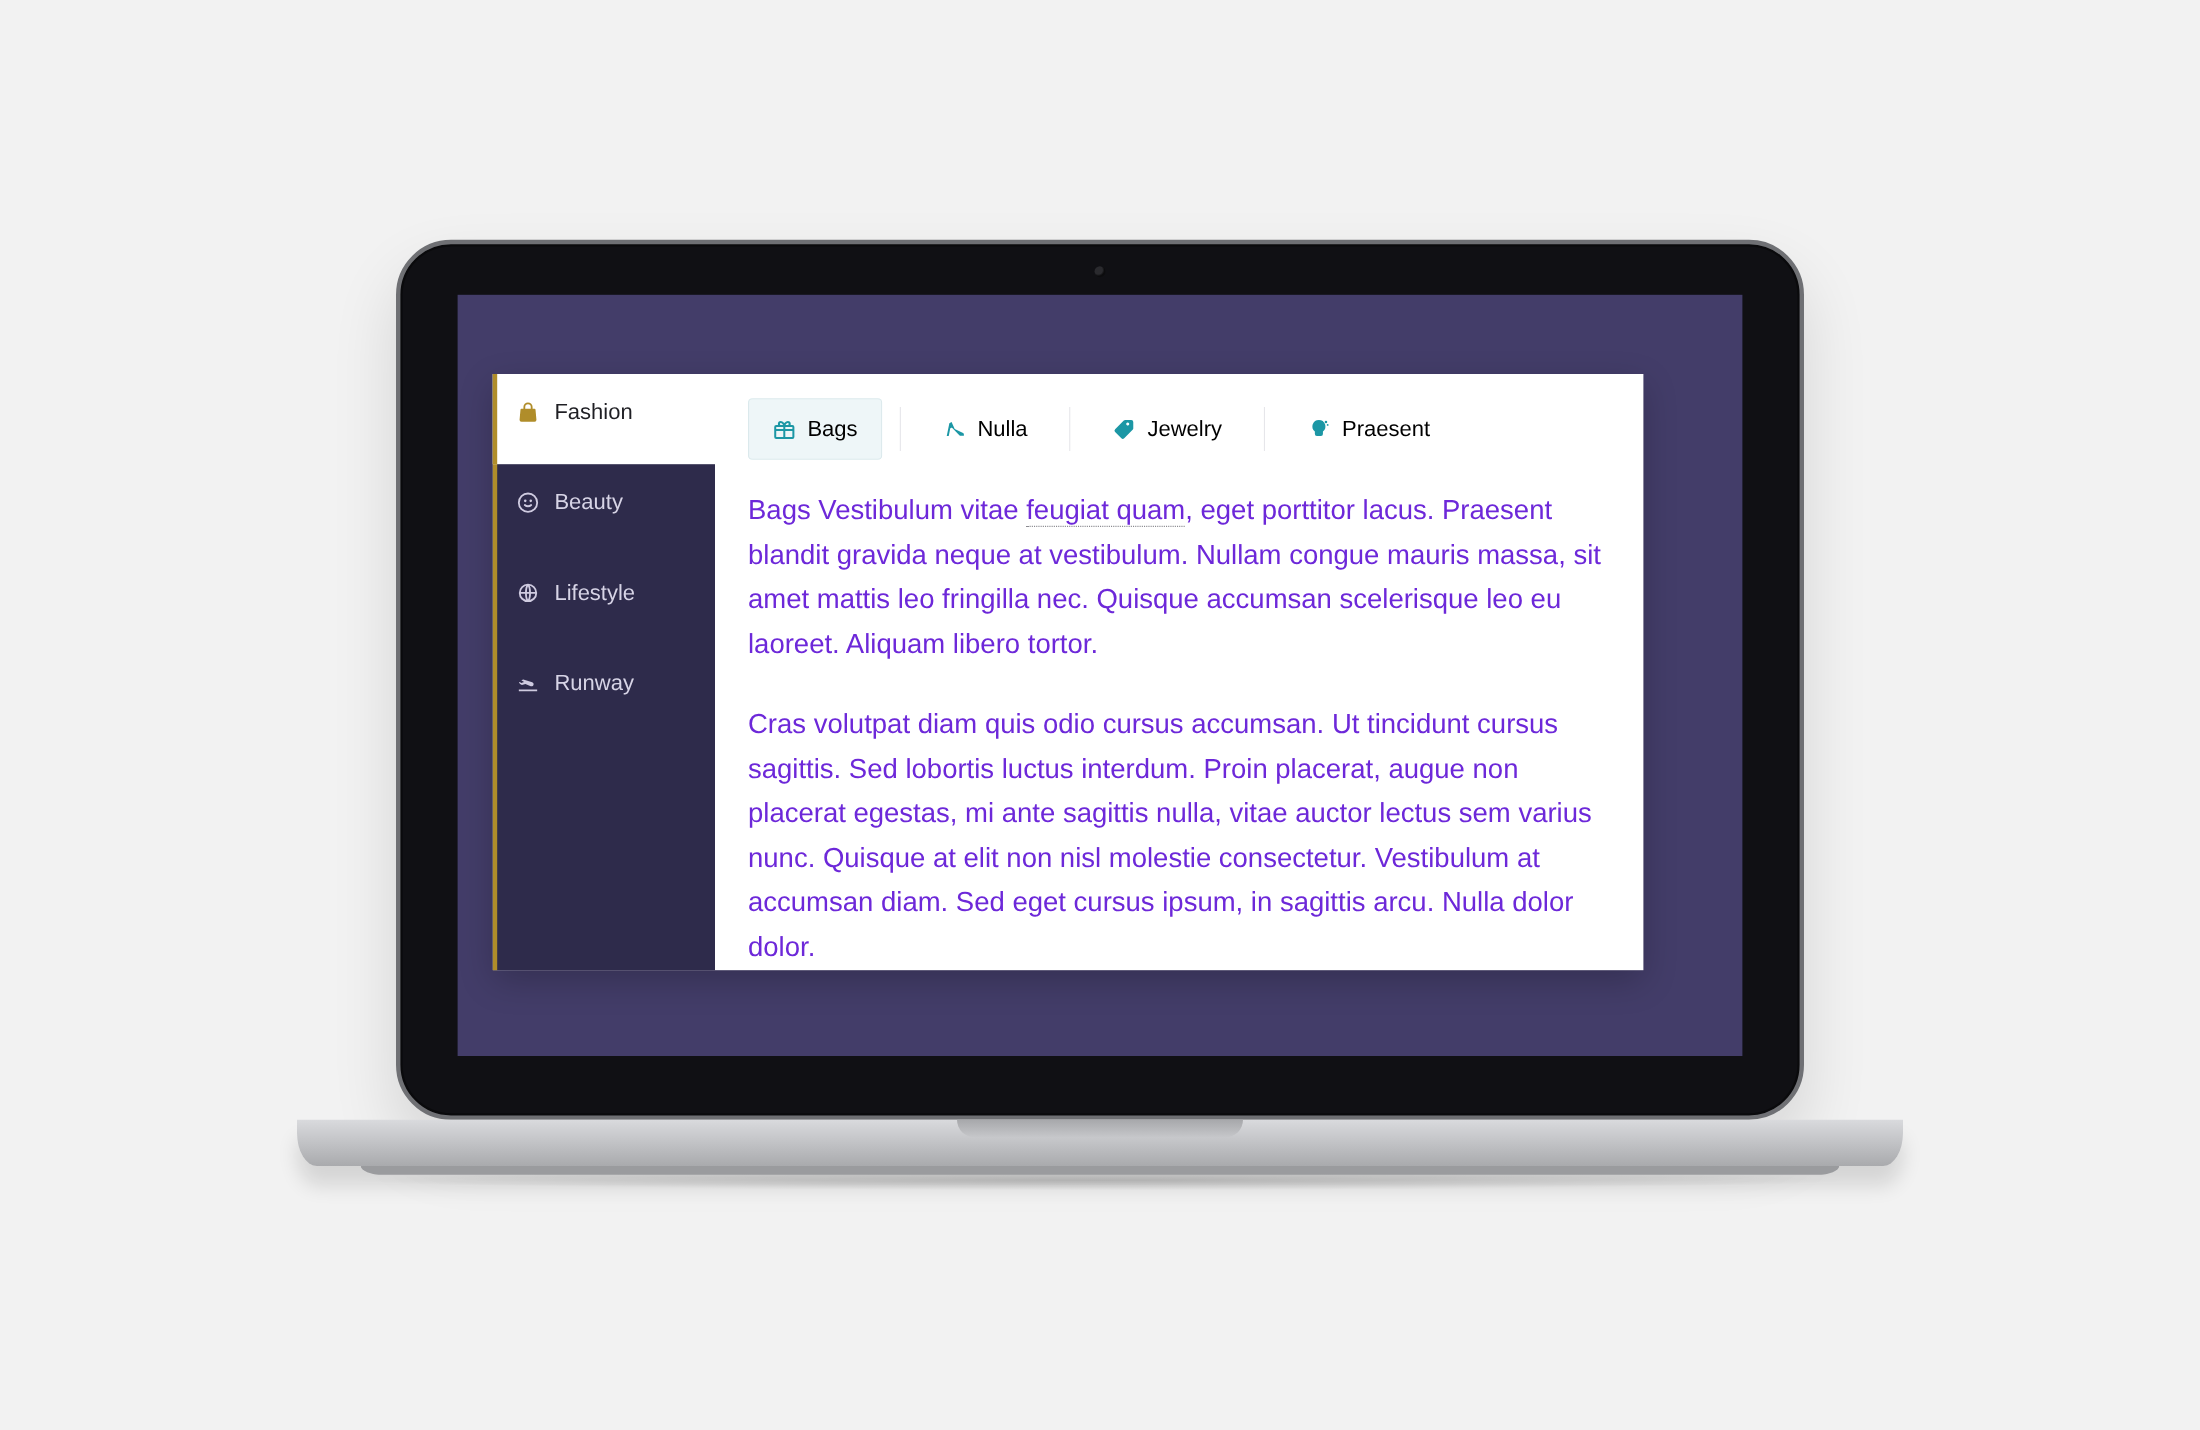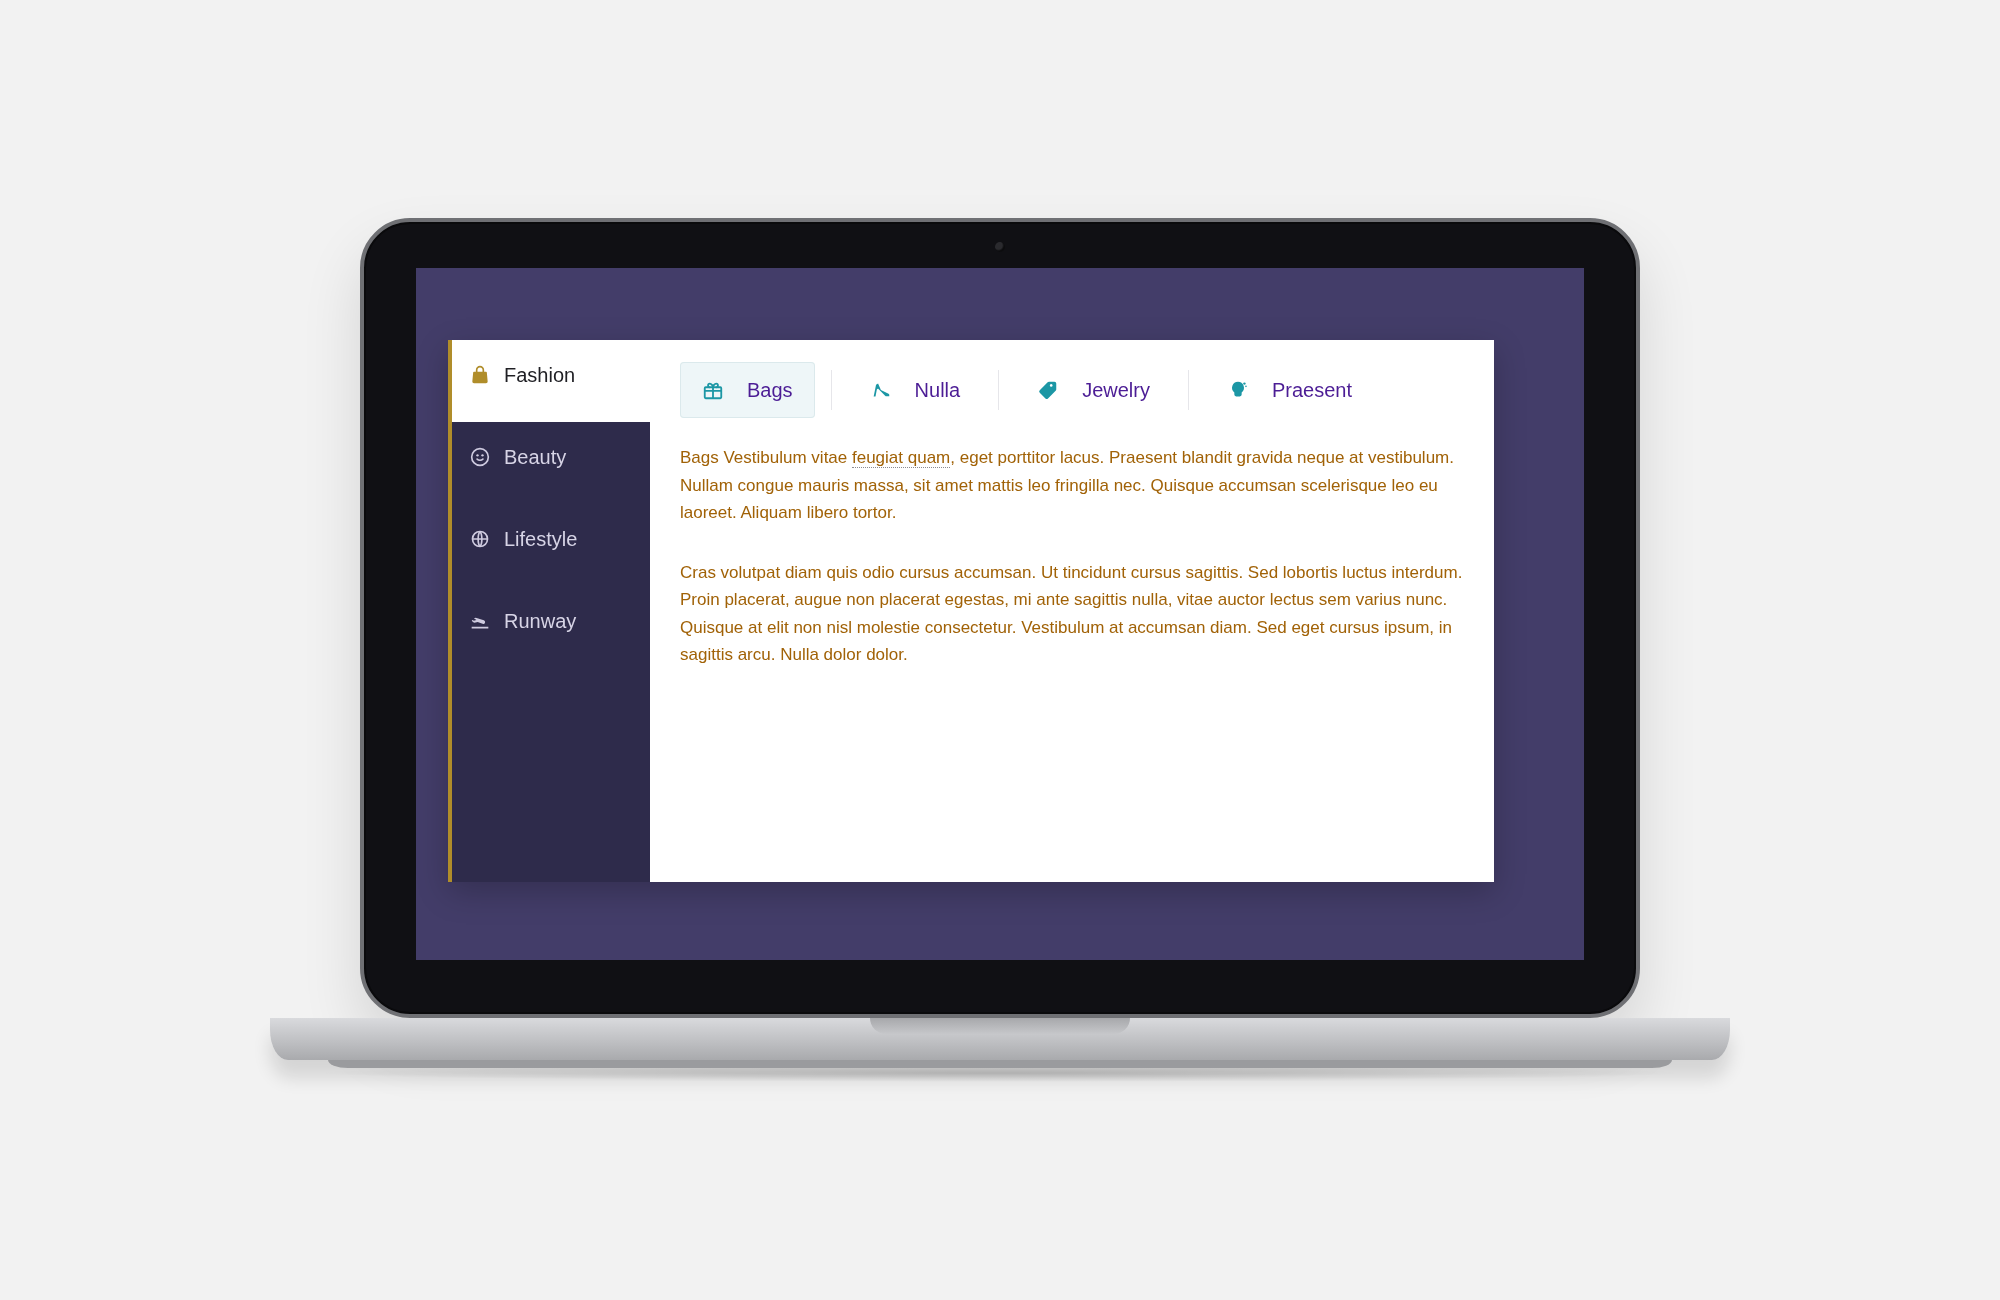--- a/index.html
+++ b/index.html
@@ -155,44 +155,44 @@
     min-width: 0;
   }
   .tabs {
     display: flex;
     gap: 14px;
     align-items: stretch;
   }
   .tab {
     display: flex;
     align-items: center;
-    gap: 23px;
+    gap: 10px;
     height: 56px;
     padding: 0 22px;
-    color: #4c1d95;
+    color: #000000;
     font-size: 20px;
     cursor: pointer;
     user-select: none;
     border-radius: 4px;
   }
   .tab .ic { width: 22px; height: 22px; color: #1c97a5; flex: 0 0 22px; }
   .tab.active {
     background: #eef6f8;
     box-shadow: inset 0 0 0 1px #dbe9ec;
   }
   .tab-sep {
     width: 1px;
     background: #e6e6ea;
     margin: 8px 2px;
   }
 
   .content {
     margin-top: 26px;
-    color: #a16207;
-    font-size: 17px;
+    color: #6d28d9;
+    font-size: 25px;
     line-height: 1.62;
   }
   .content p + p { margin-top: 32px; }
   .content .underlined { border-bottom: 1px dotted #8a8a90; }
 
   
   svg { display: block; }
 </style>
 </head>
 <body>

